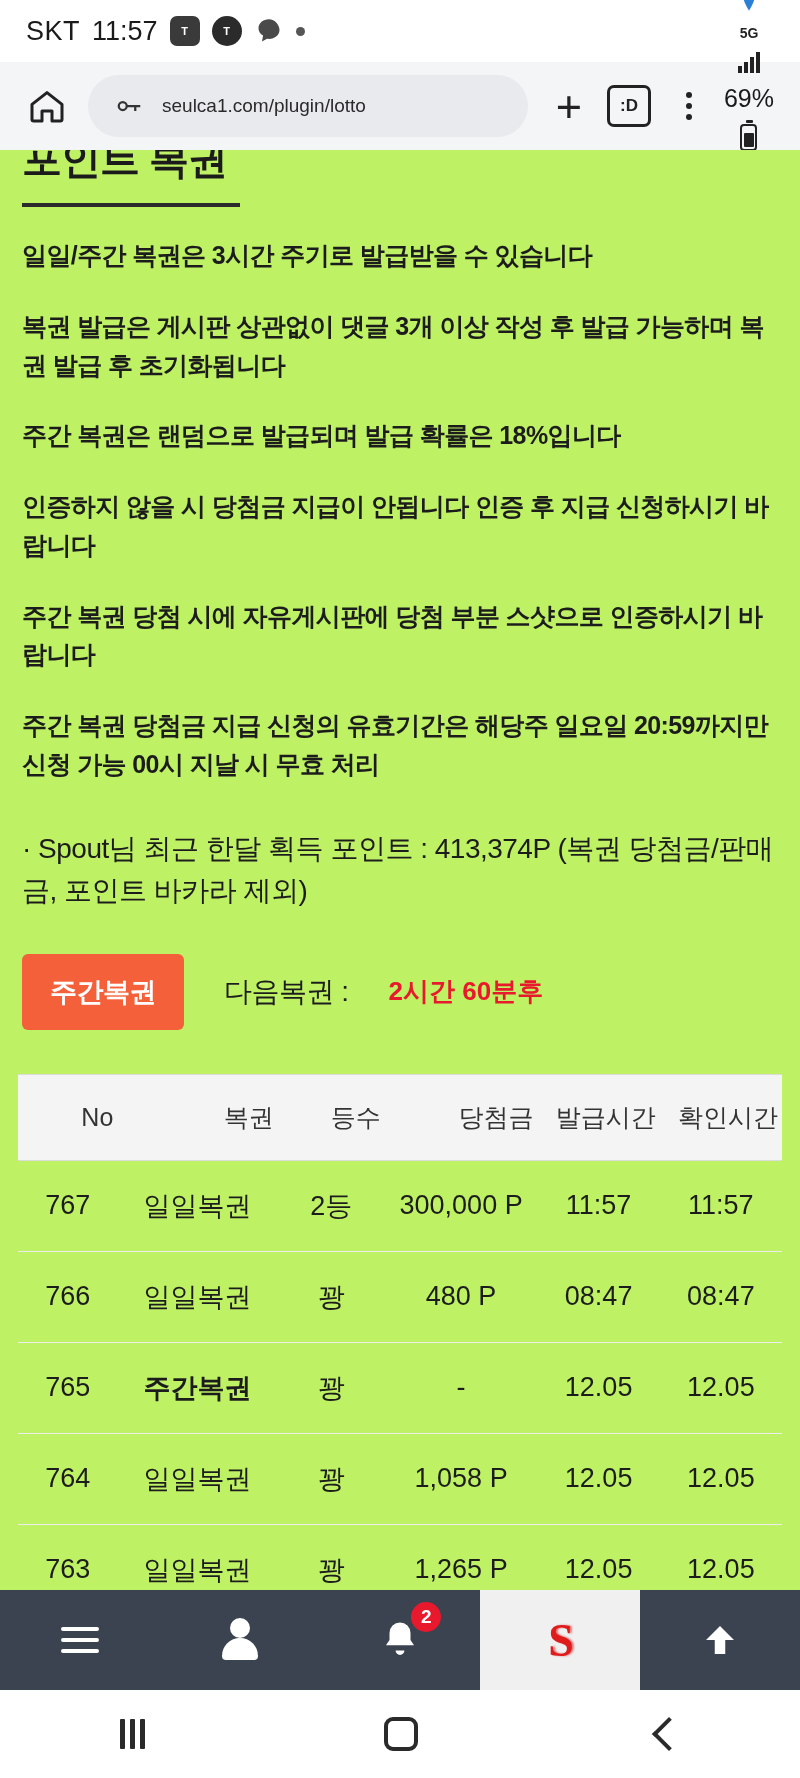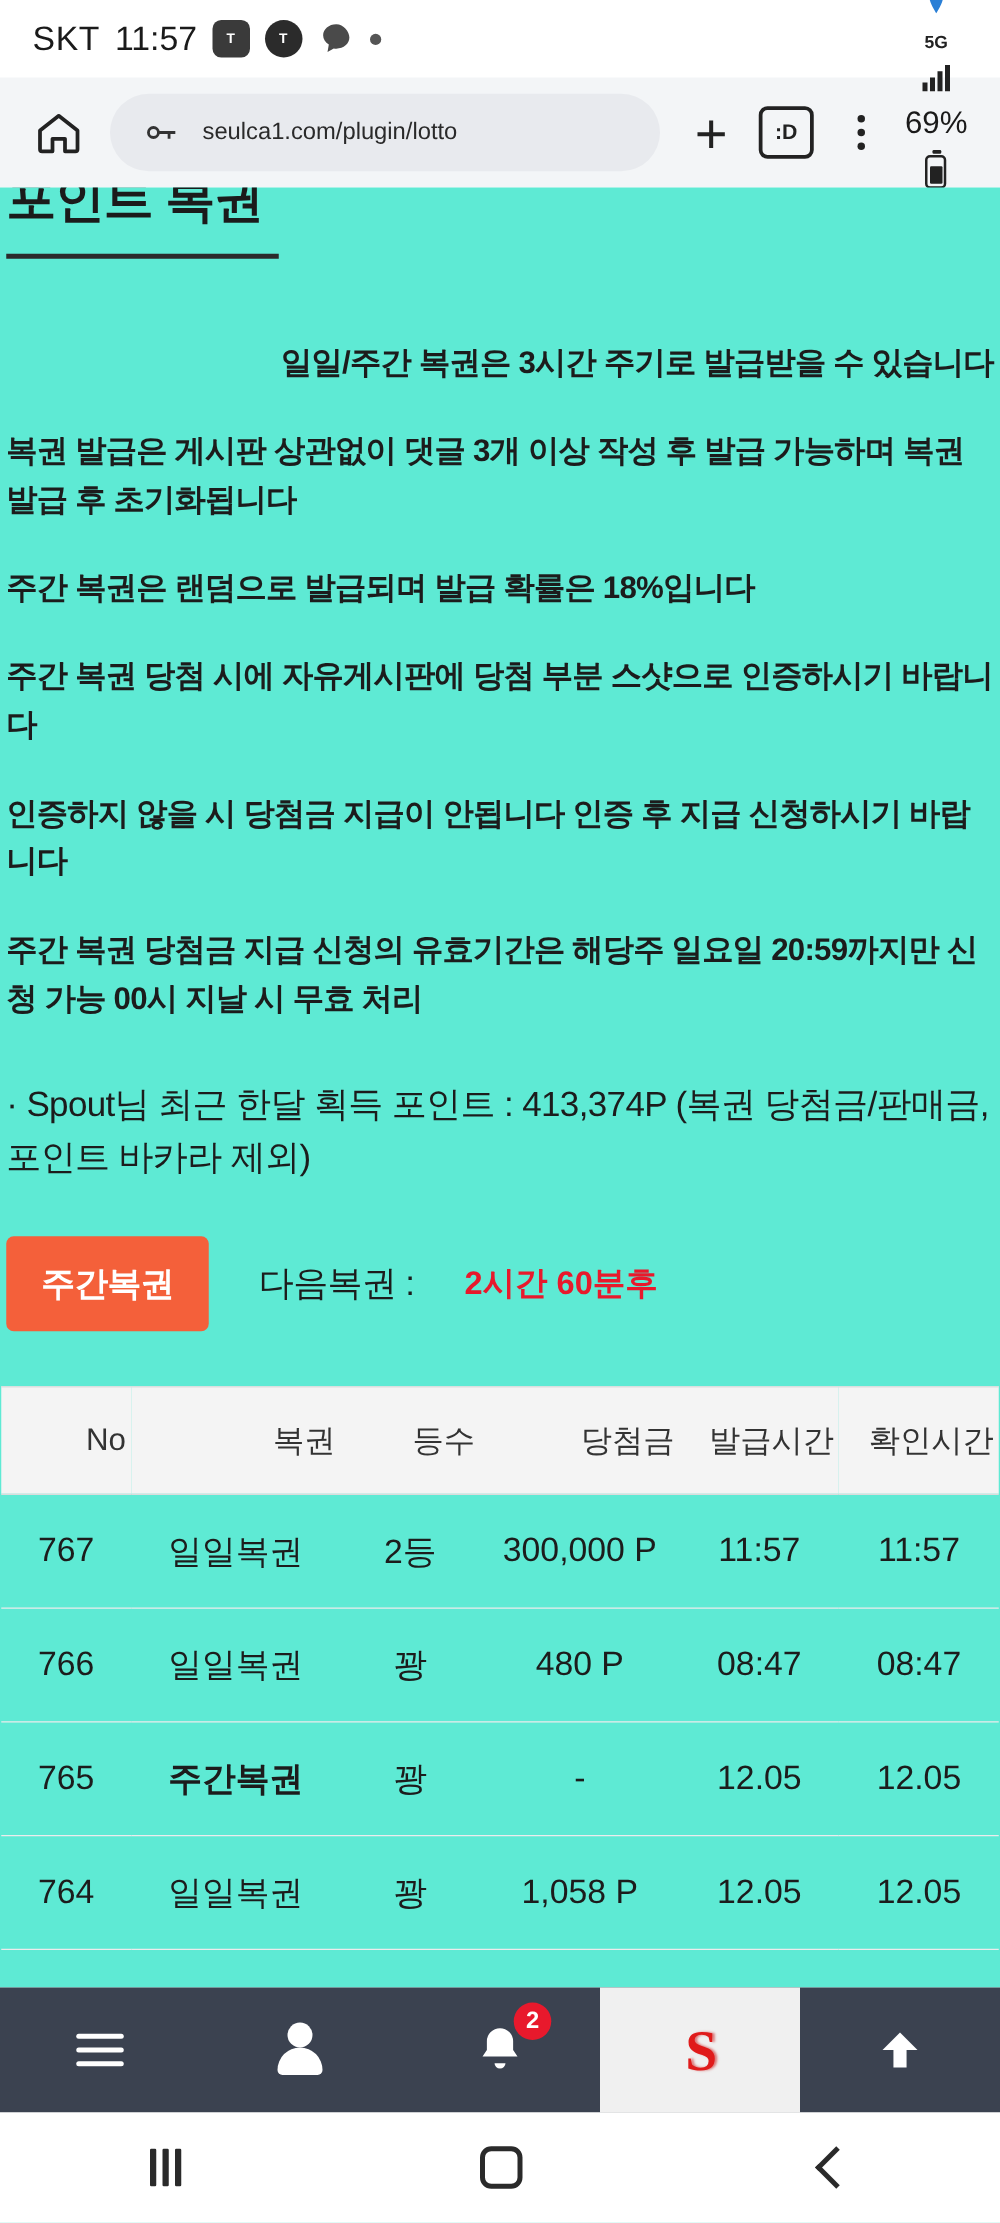--- a/index.html
+++ b/index.html
@@ -90,23 +90,23 @@
   .kebab { display: flex; flex-direction: column; gap: 5px; align-items: center; }
   .kebab i { width: 6px; height: 6px; border-radius: 50%; background: #222; display: block; }
 
   
   .page {
     position: absolute;
     top: 150px;
     left: 0;
     right: 0;
     bottom: 188px;
-    background: #5eead4;
+    background: #bef264;
     overflow: hidden;
-    padding: 0 1px;
+    padding: 0 18px;
   }
   .page-title {
     font-size: 40px;
     font-weight: 700;
     color: #1b1b1b;
     letter-spacing: -1px;
     margin-top: -18px;
     padding-left: 4px;
   }
   .title-underline {
@@ -114,21 +114,21 @@
   }
   .notice {
     font-size: 25px;
     line-height: 1.55;
     color: #1c1c1c;
     font-weight: 700;
     margin-top: 32px;
     padding: 0 4px;
     letter-spacing: -0.6px;
   }
-  .notice:first-of-type { margin-top: 64px; text-align: right; }
+  .notice:first-of-type { margin-top: 29px; }
   .point-line {
     font-size: 28px;
     line-height: 1.5;
     color: #1c1c1c;
     margin-top: 44px;
     padding: 0 4px;
     letter-spacing: -0.5px;
   }
   .action-row {
     display: flex;
@@ -324,22 +324,22 @@
   </span>
 </div>
 
 <div class="page">
   <div class="page-title">포인트 복권</div>
   <div class="title-underline"></div>
 
   <p class="notice">일일/주간 복권은 3시간 주기로 발급받을 수 있습니다</p>
   <p class="notice">복권 발급은 게시판 상관없이 댓글 3개 이상 작성 후 발급 가능하며 복권 발급 후 초기화됩니다</p>
   <p class="notice">주간 복권은 랜덤으로 발급되며 발급 확률은 18%입니다</p>
+  <p class="notice">인증하지 않을 시 당첨금 지급이 안됩니다 인증 후 지급 신청하시기 바랍니다</p>
   <p class="notice">주간 복권 당첨 시에 자유게시판에 당첨 부분 스샷으로 인증하시기 바랍니다</p>
-  <p class="notice">인증하지 않을 시 당첨금 지급이 안됩니다 인증 후 지급 신청하시기 바랍니다</p>
   <p class="notice">주간 복권 당첨금 지급 신청의 유효기간은 해당주 일요일 20:59까지만 신청 가능 00시 지날 시 무효 처리</p>
 
   <p class="point-line">· Spout님 최근 한달 획득 포인트 : 413,374P (복권 당첨금/판매금, 포인트 바카라 제외)</p>
 
   <div class="action-row">
     <button class="issue-btn">주간복권</button>
     <span class="next-label">다음복권 :</span>
     <span class="next-time">2시간 60분후</span>
   </div>
 

